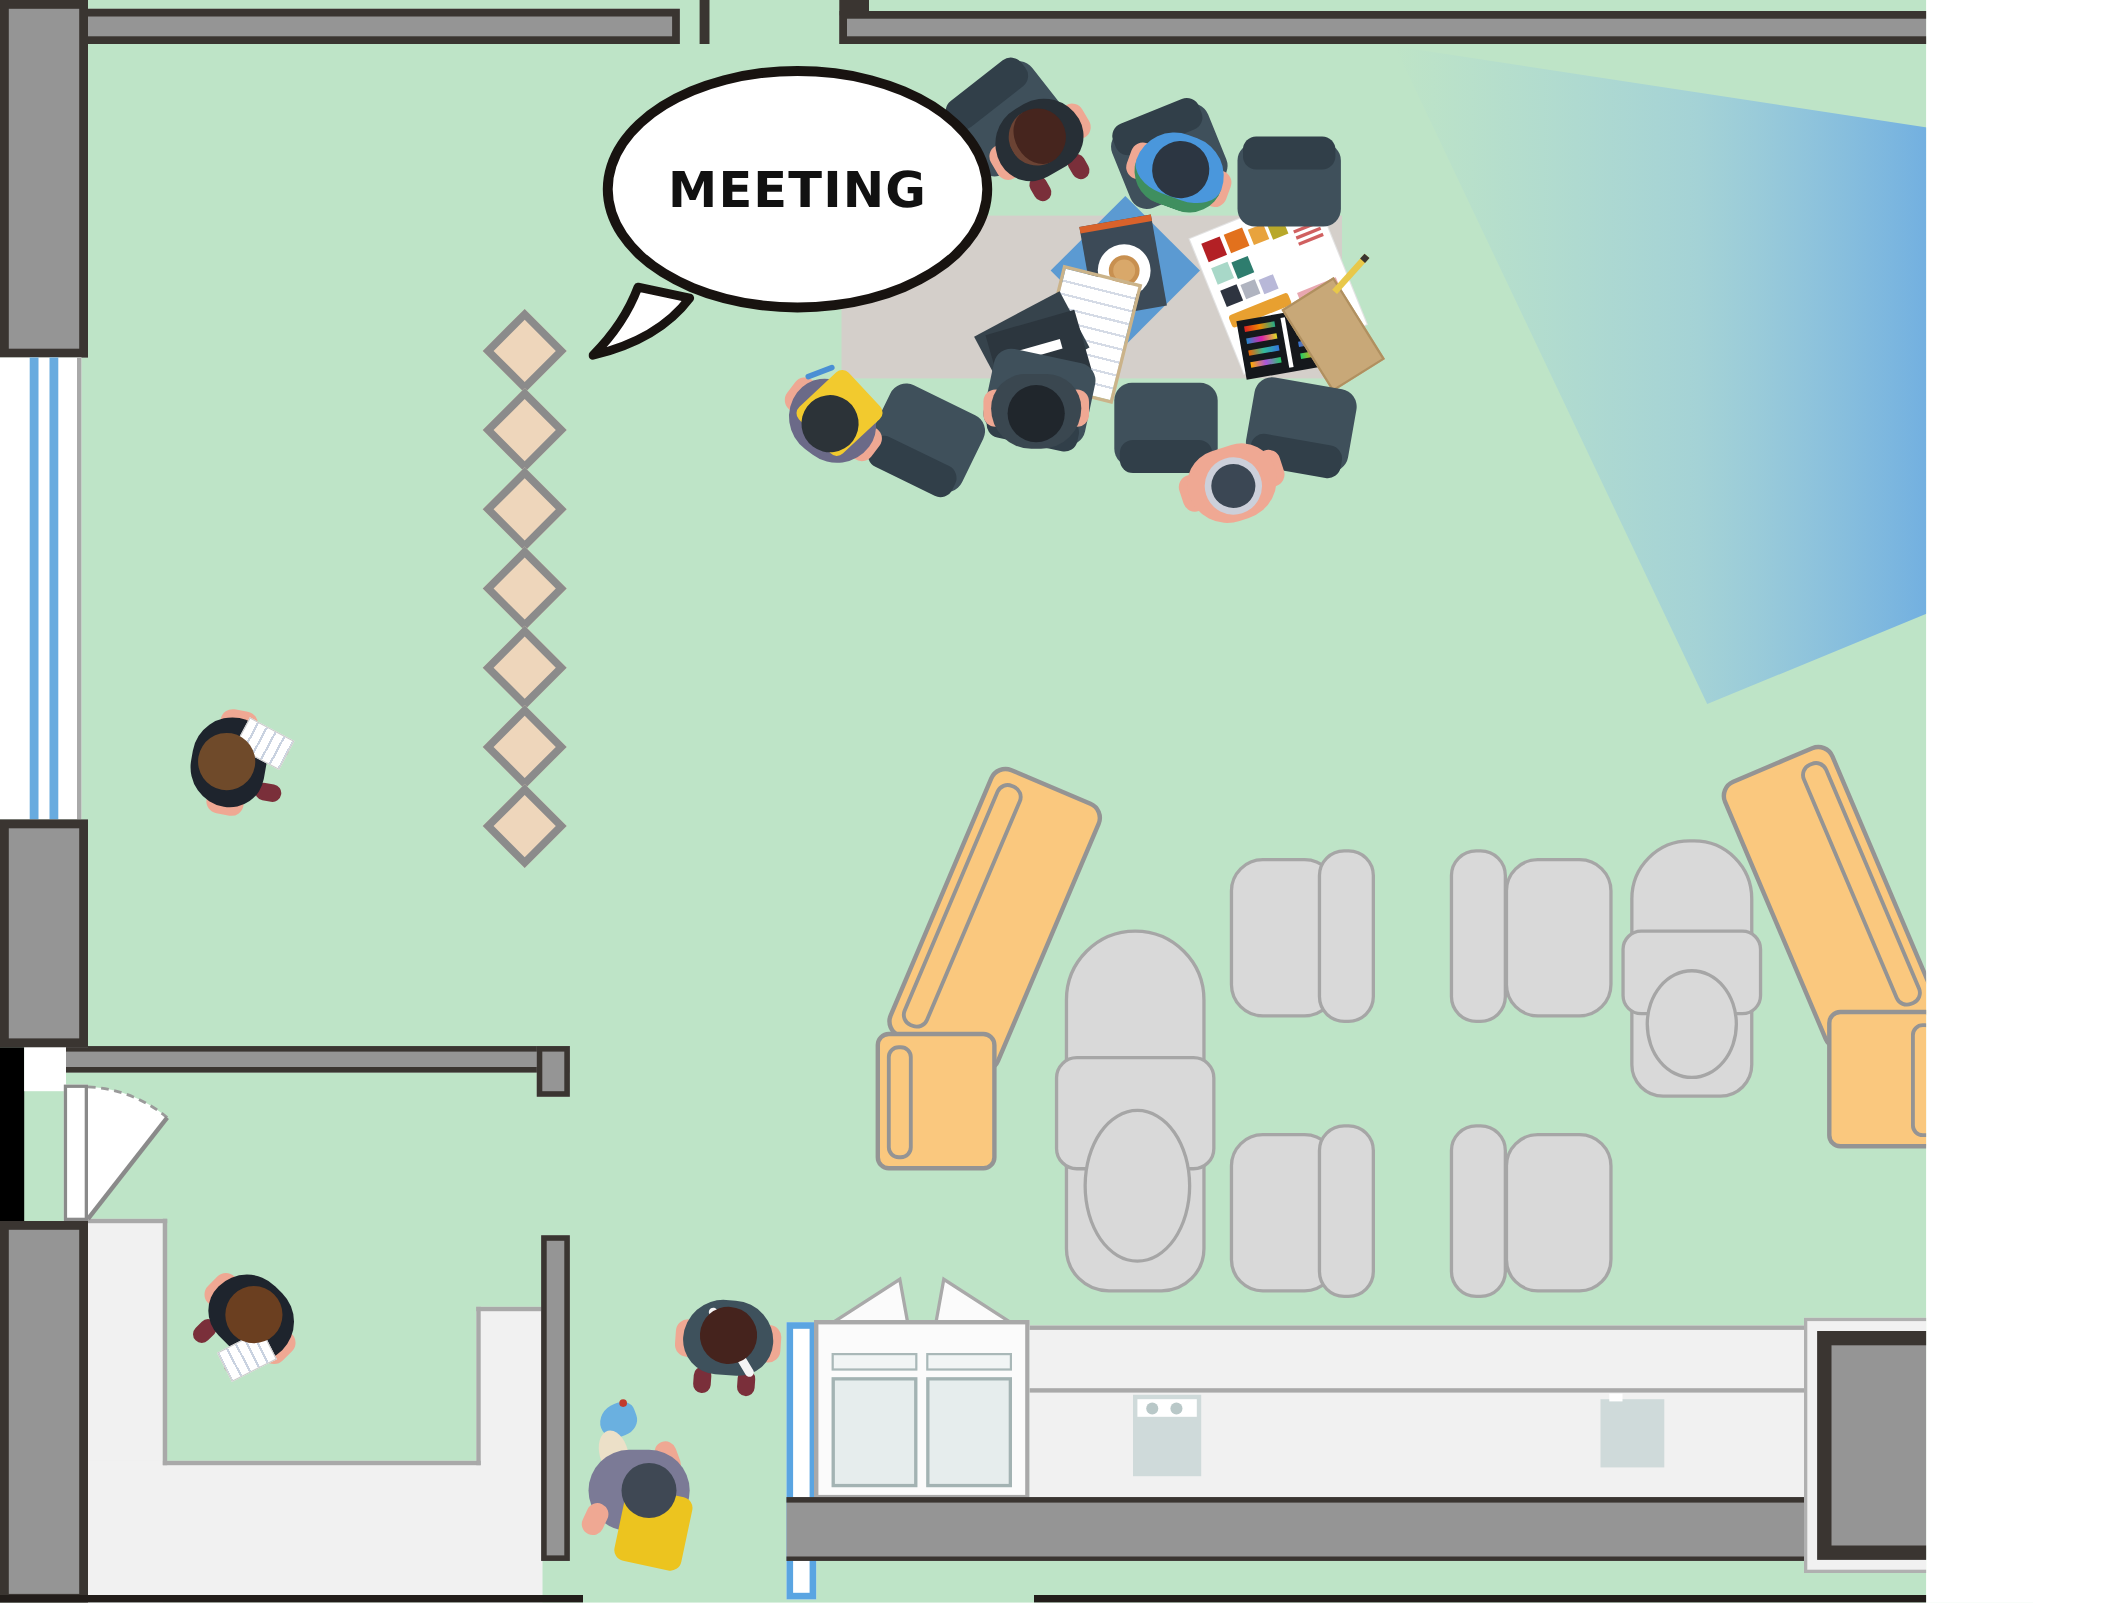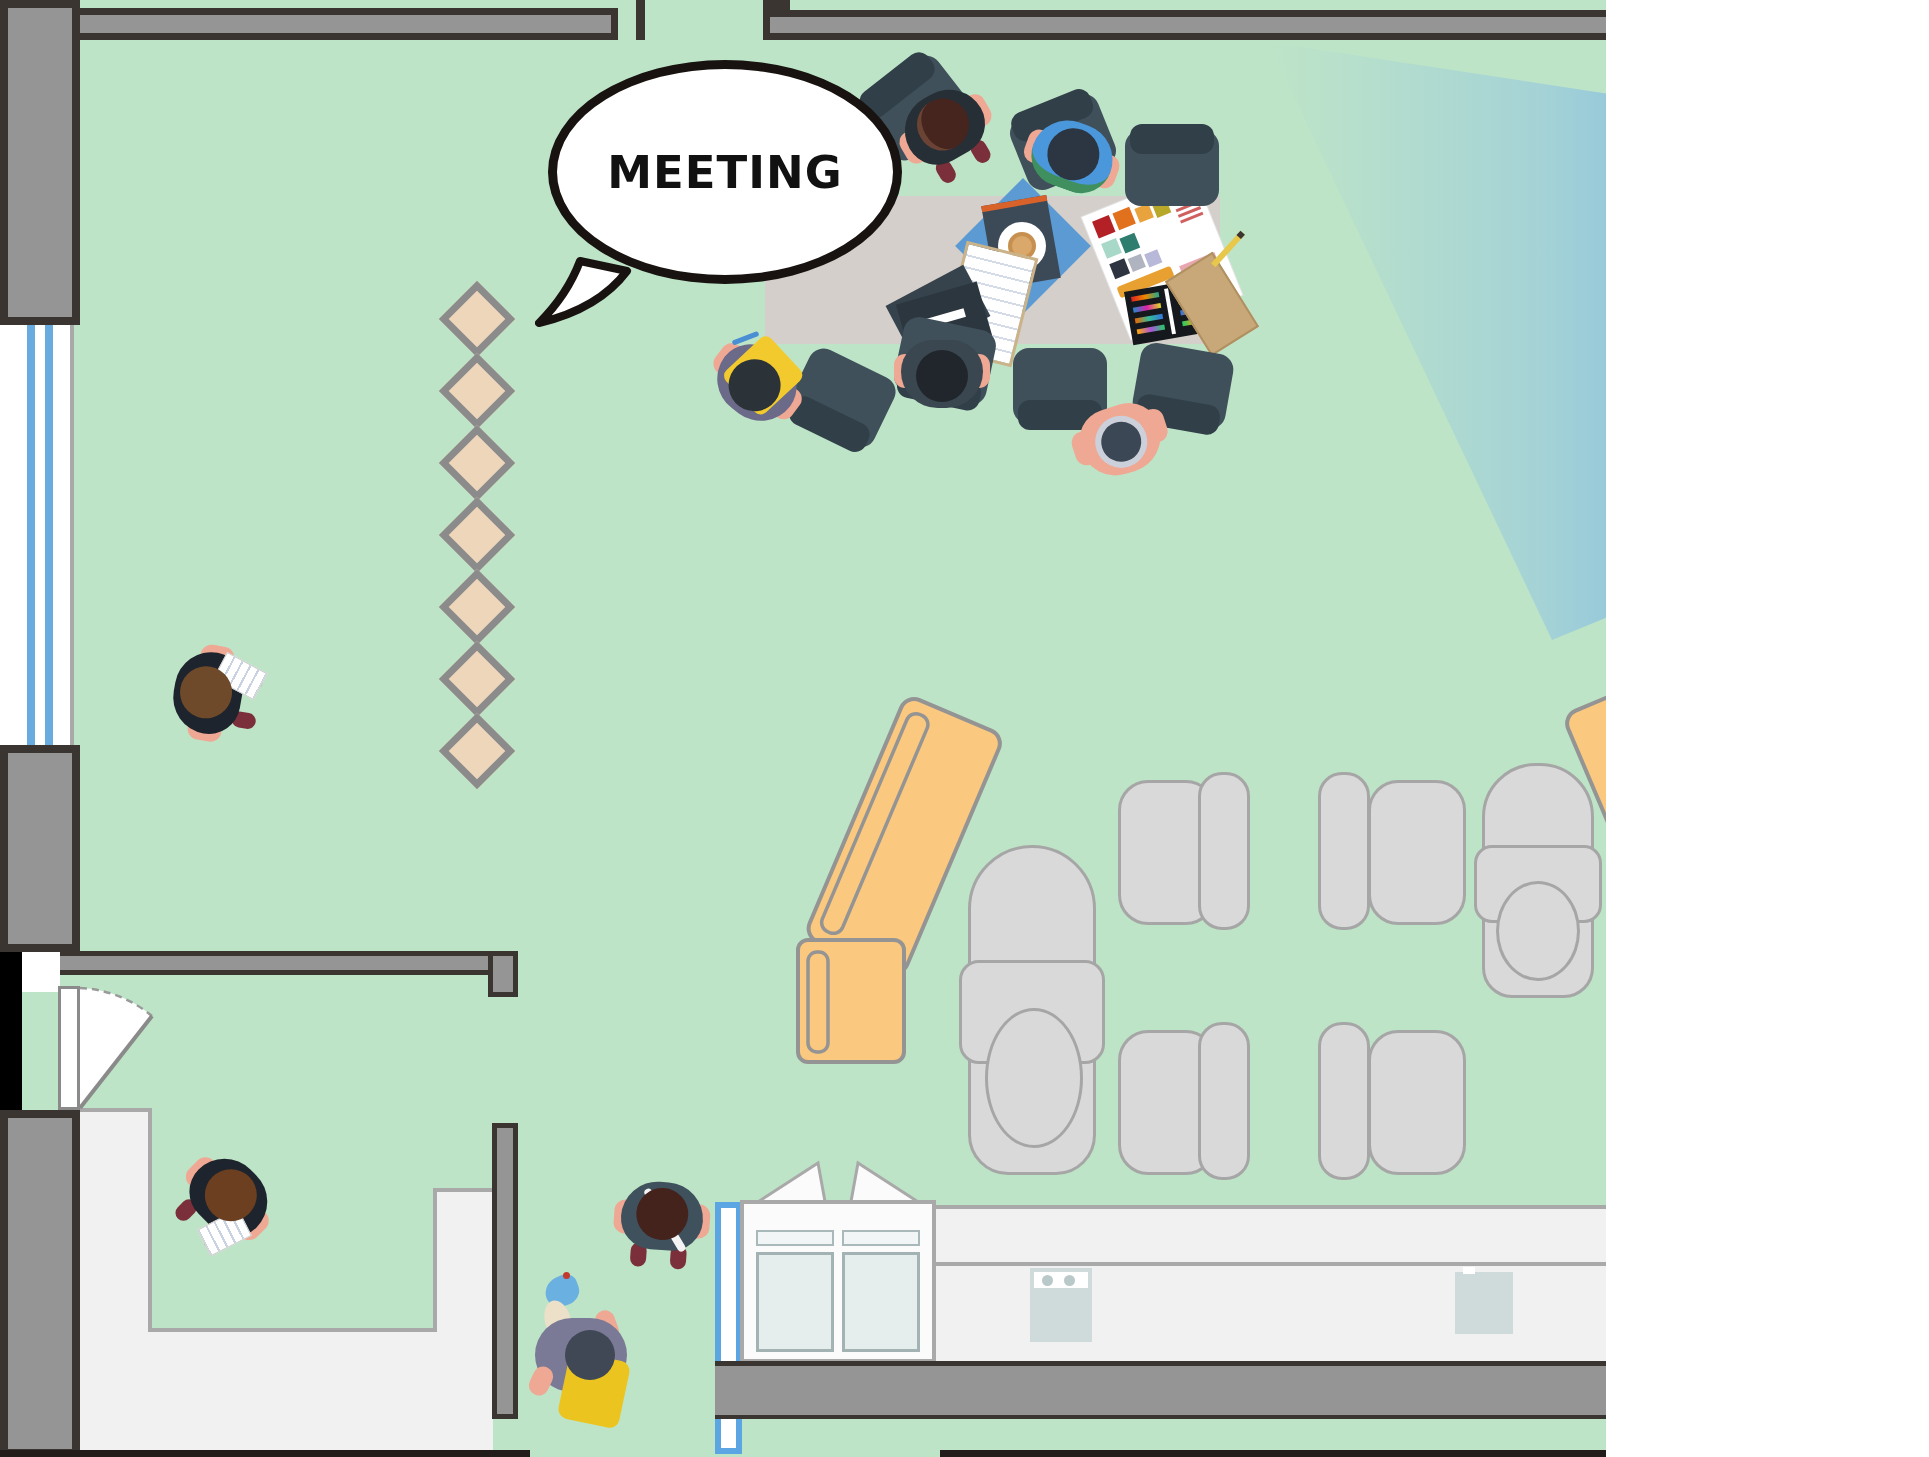--- a/index.html
+++ b/index.html
@@ -1,16 +1,16 @@
 <!DOCTYPE html>
 <html><head>
 <meta charset="utf-8">
 <style>
   html,body{margin:0;padding:0;background:#fff;}
-  #plan{position:relative;width:1606px;height:1457px;overflow:hidden;
+  #plan{position:relative;width:1751px;height:1457px;overflow:hidden;
         background:var(--floor,#bee4c7);font-family:"DejaVu Sans",sans-serif;}
   #plan *{position:absolute;box-sizing:border-box;}
 
   
   .wallseg{background:var(--wall-gray,#959595);border:7px solid var(--wall-dark,#3a3531);}
   .pillar{background:var(--wall-gray,#959595);border:8px solid var(--wall-dark,#3a3531);}
   .iwall{background:var(--wall-gray,#959595);border:5px solid var(--wall-dark,#3a3531);}
   .darkbit{background:var(--wall-dark,#3a3531);}
   .gline{background:var(--line-gray,#a9a9a9);}
   .thinline{background:#8a8a8a;}

